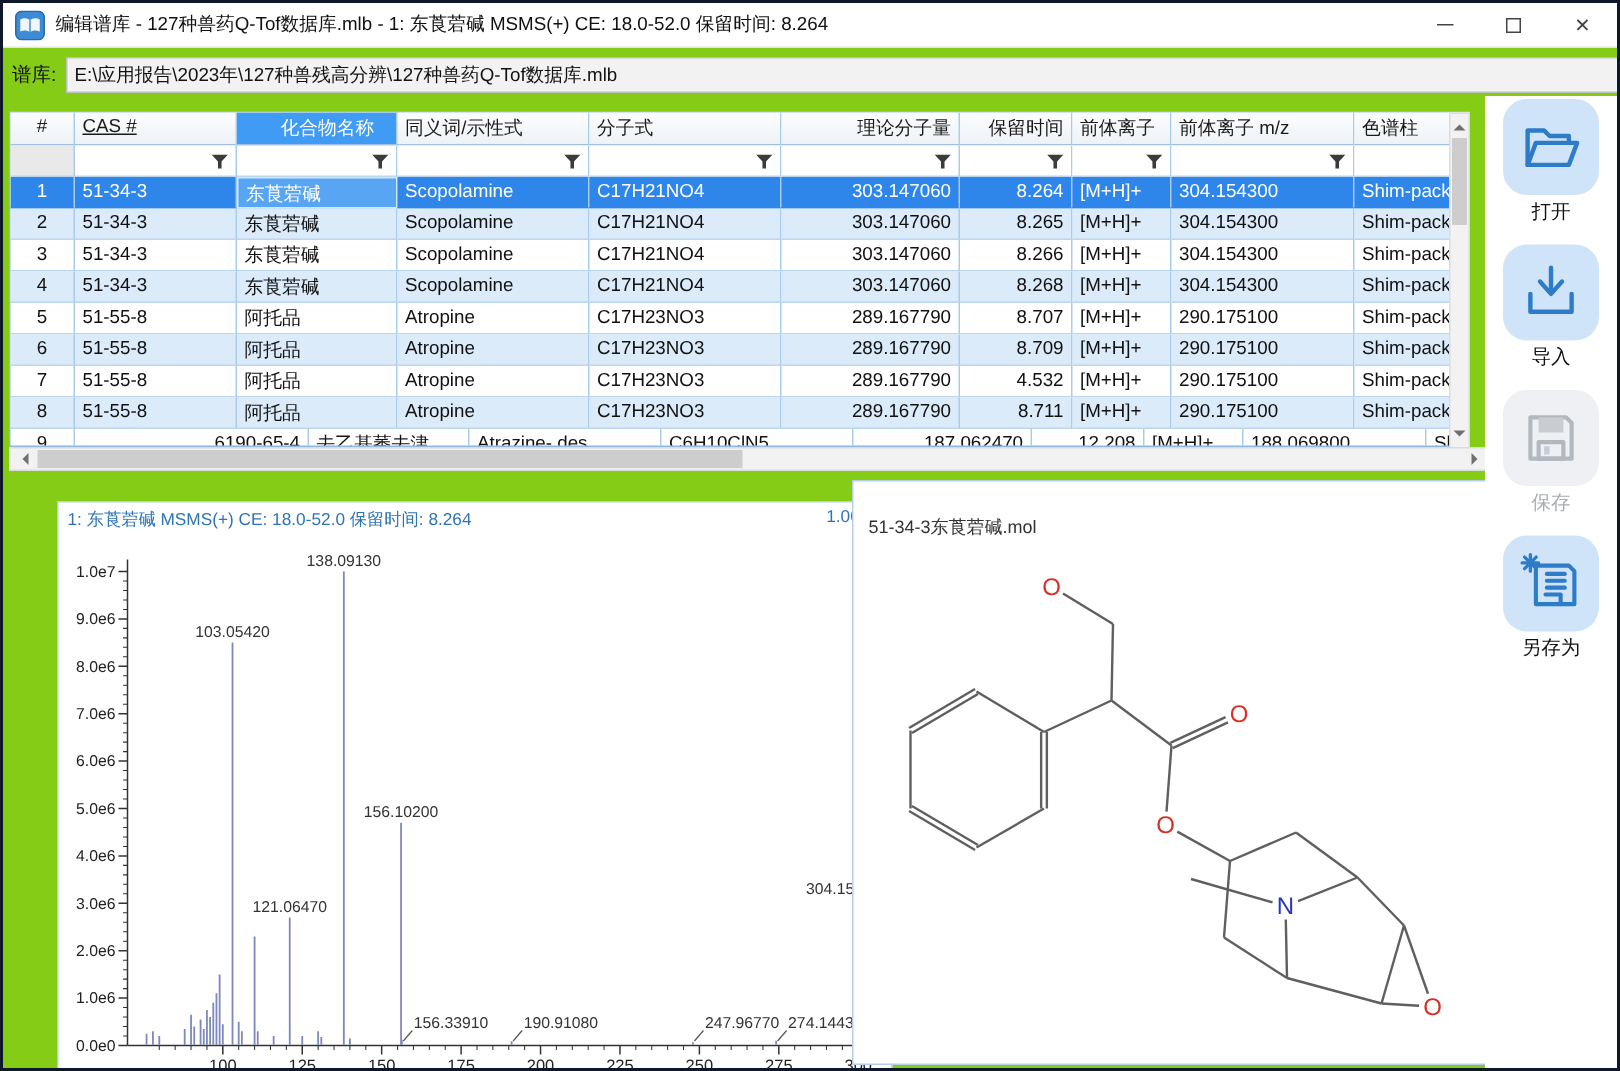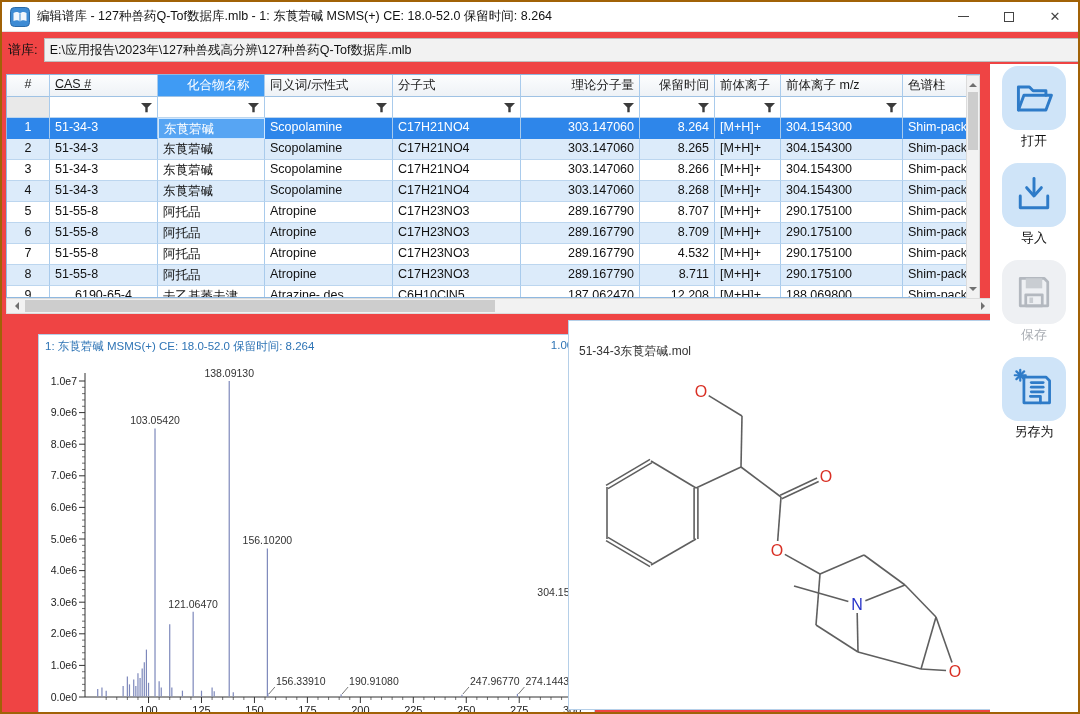--- a/index.html
+++ b/index.html
@@ -1,20 +1,20 @@
 <!DOCTYPE html>
 <html><head>
 <meta charset="utf-8">
 <style>
   * { box-sizing: border-box; margin: 0; padding: 0; }
   html,body { background:#9aa0a6; }
   body { font-family:"Liberation Sans","DejaVu Sans",sans-serif; }
 
-  .window{ position:relative; width:1080px; height:714px; background:#ef4444;
-           border:2px solid #a16207; overflow:hidden; }
+  .window{ position:relative; width:1080px; height:714px; background:#84cc16;
+           border:2px solid #0f172a; overflow:hidden; }
 
   
   .titlebar{ height:30px; display:flex; align-items:center; background:#ffffff;
              border-bottom:1px solid #e3e3e3; padding-left:8px; }
   .app-icon{ width:20px; height:20px; margin-right:7px; flex:0 0 auto; }
   .title-text{ font-size:12.5px; color:#111; white-space:nowrap; }
   .win-controls{ margin-left:auto; display:flex; height:100%; }
   .win-btn{ width:46px; height:100%; display:flex; align-items:center; justify-content:center;
             color:#444; font-size:13px; cursor:default; }
   .glyph-min{ width:11px; height:1px; background:#444; display:inline-block; }
@@ -263,21 +263,21 @@
               <div class="tcell" style="width: 128px; text-align: left;">Atropine</div>
               <div class="tcell" style="width: 128px; text-align: left;">C17H23NO3</div>
               <div class="tcell" style="width: 119px; text-align: right;">289.167790</div>
               <div class="tcell" style="width: 75px; text-align: right;">8.711</div>
               <div class="tcell" style="width: 66px; text-align: left;">[M+H]+</div>
               <div class="tcell" style="width: 122px; text-align: left;">290.175100</div>
               <div class="tcell" style="width: 78px; text-align: left;">Shim-pack Sc..</div>
             </div>
             <div class="trow drow">
               <div class="tcell" style="width: 43px; text-align: center;">9</div>
-              <div class="tcell" style="width: 108px; text-align: center;">6190-65-4</div>
+              <div class="tcell" style="width: 108px; text-align: right; margin-left: 48px;">6190-65-4</div>
               <div class="tcell" style="width: 107px; text-align: left;">去乙基莠去津</div>
               <div class="tcell" style="width: 128px; text-align: left;">Atrazine- des...</div>
               <div class="tcell" style="width: 128px; text-align: left;">C6H10ClN5</div>
               <div class="tcell" style="width: 119px; text-align: right;">187.062470</div>
               <div class="tcell" style="width: 75px; text-align: right;">12.208</div>
               <div class="tcell" style="width: 66px; text-align: left;">[M+H]+</div>
               <div class="tcell" style="width: 122px; text-align: left;">188.069800</div>
               <div class="tcell" style="width: 78px; text-align: left;">Shim-pack Sc..</div>
             </div>
           </div>

